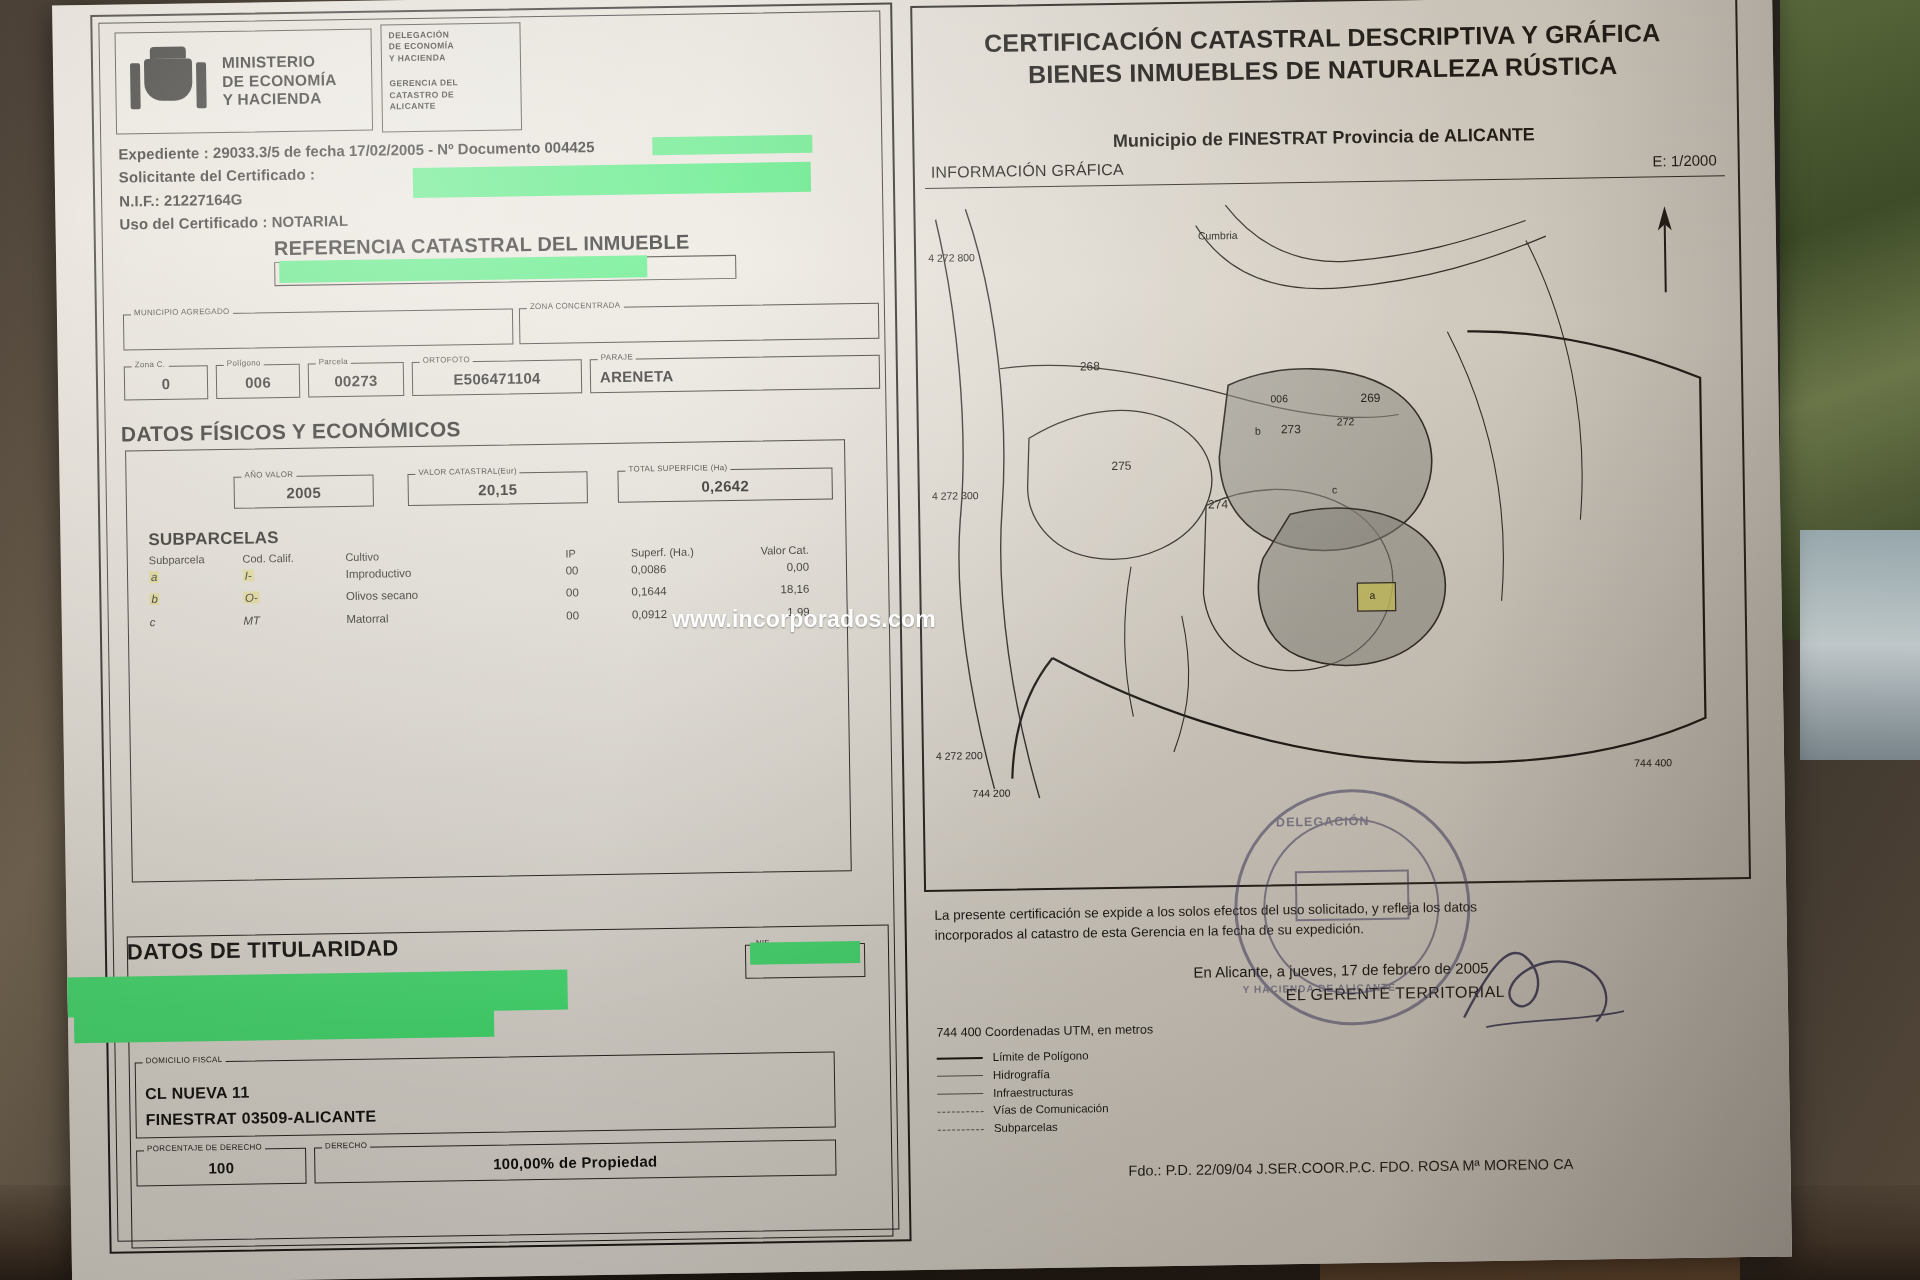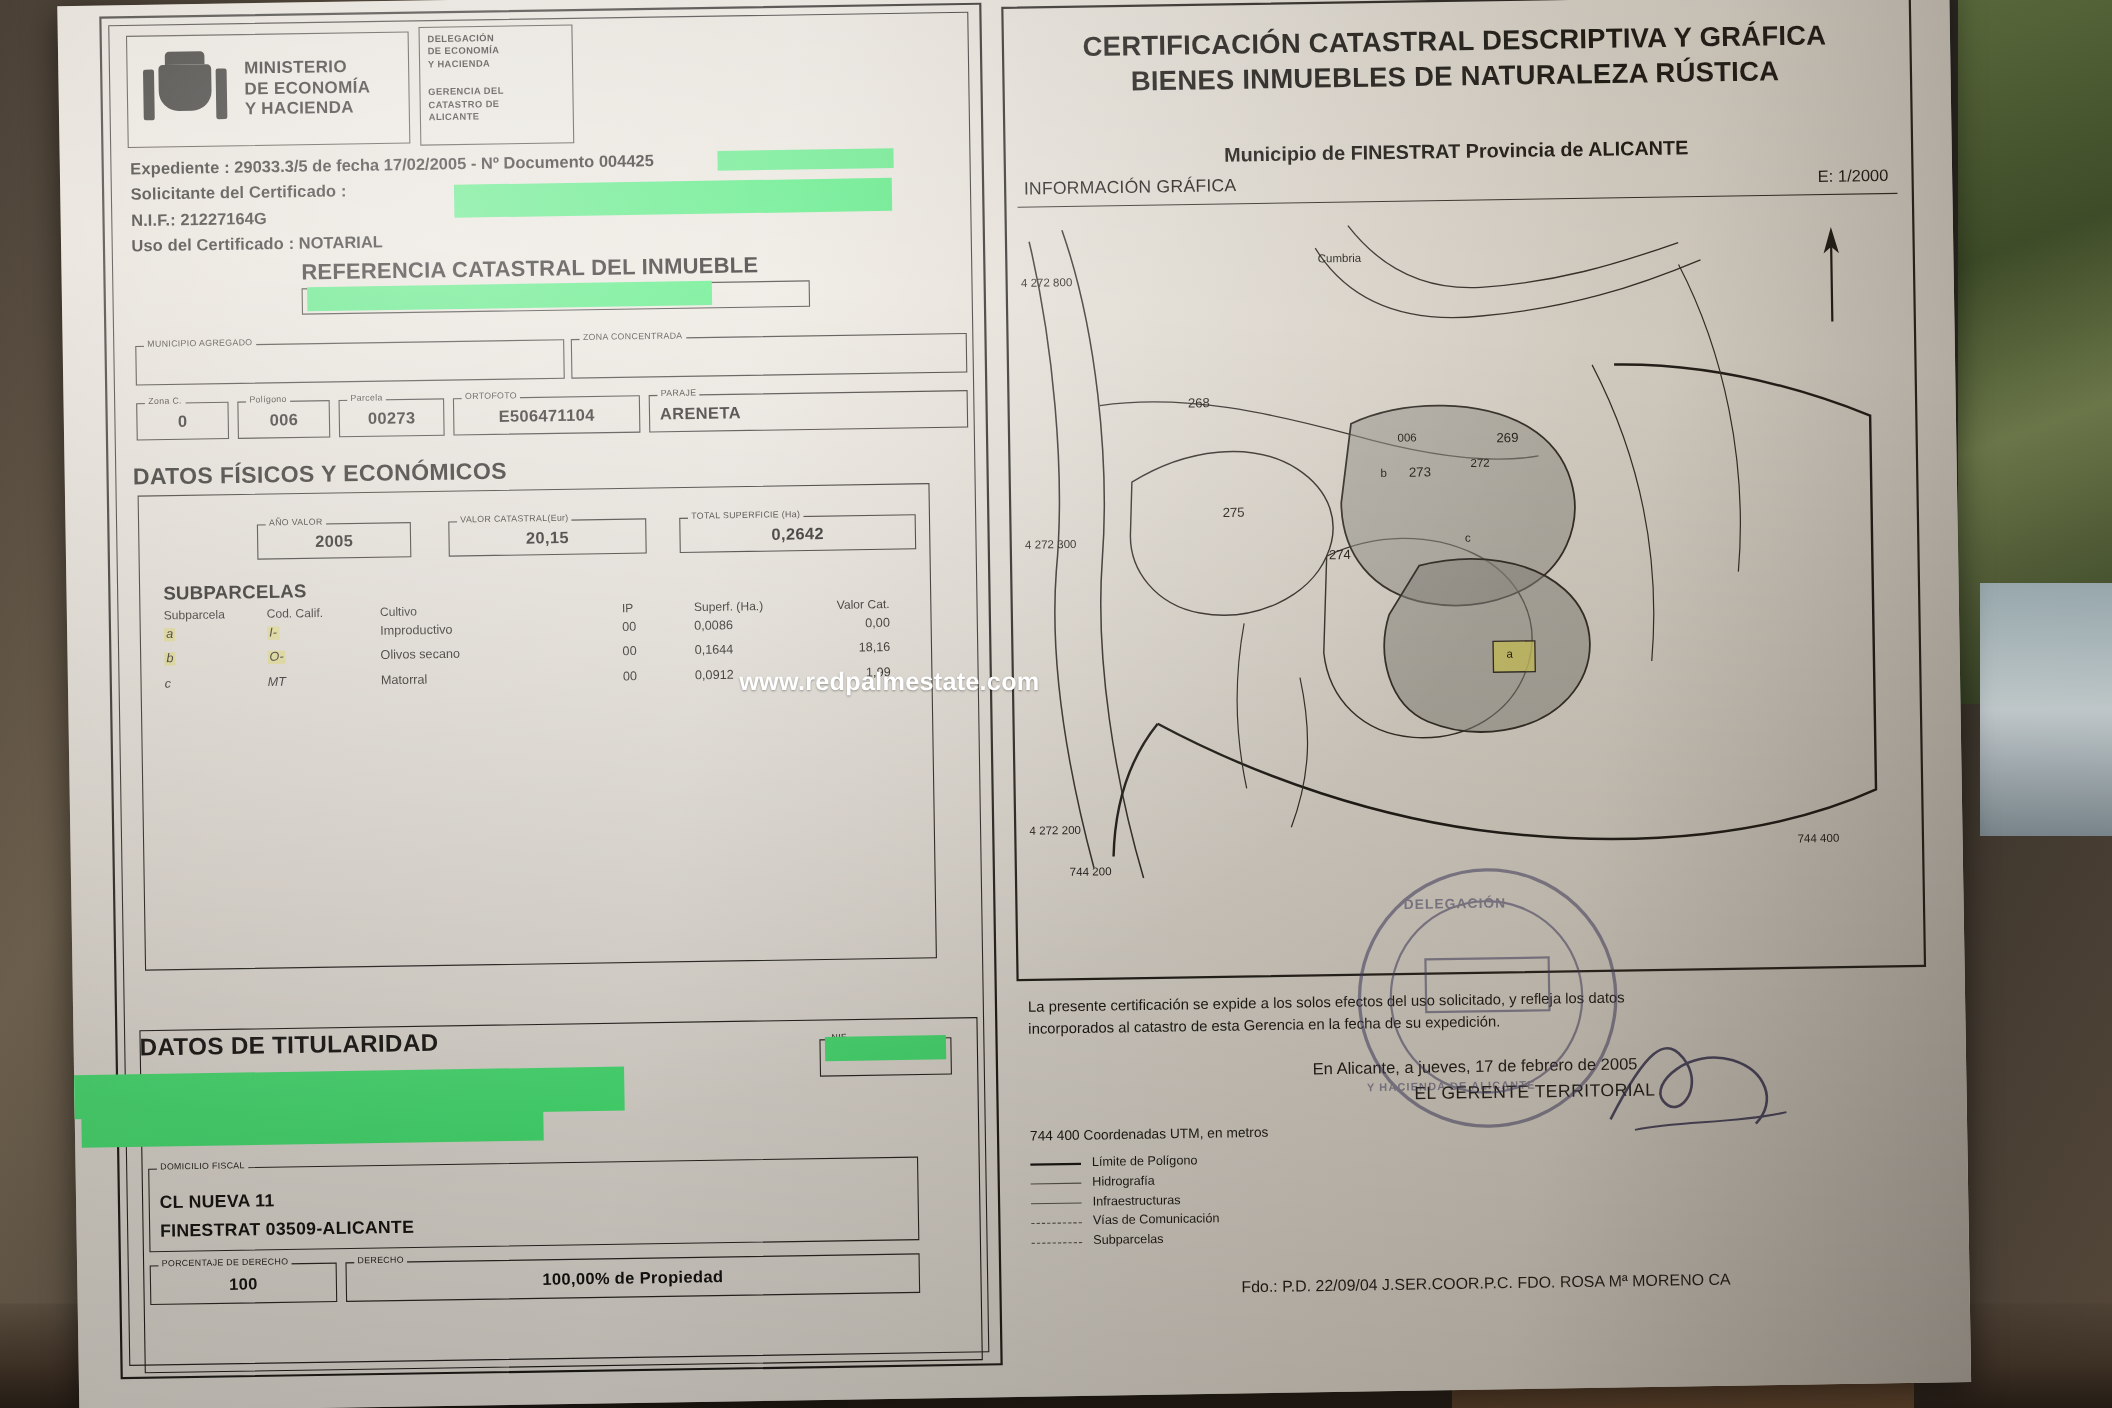--- a/index.html
+++ b/index.html
@@ -740,13 +740,13 @@
           <span>Subparcelas</span>
         </div>
     </div>
 
     <div id="fdo-line">Fdo.: P.D. 22/09/04 J.SER.COOR.P.C. FDO. ROSA Mª MORENO CA</div>
   </div>
 
   <div id="paper-shade"></div>
 </div>
 
-<div id="watermark">www.redpalmestate.com</div>
+<div id="watermark">www.incorporados.com</div>
 
 </body></html>

